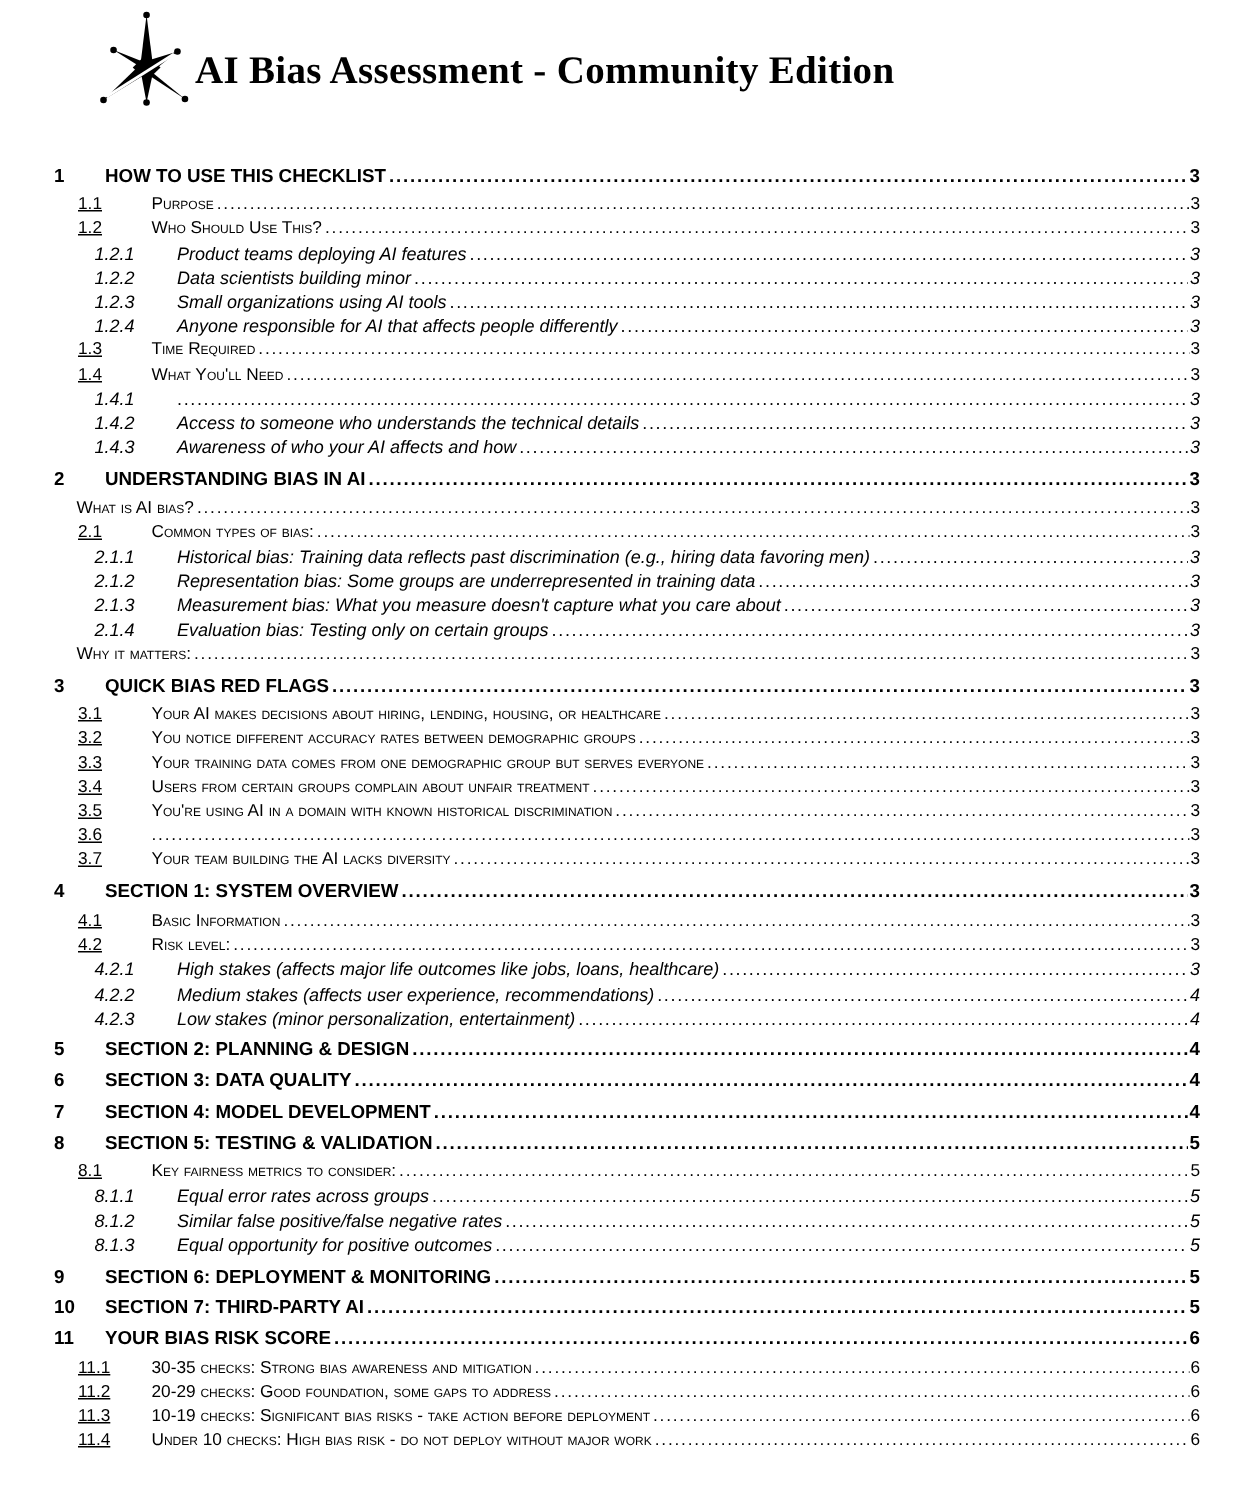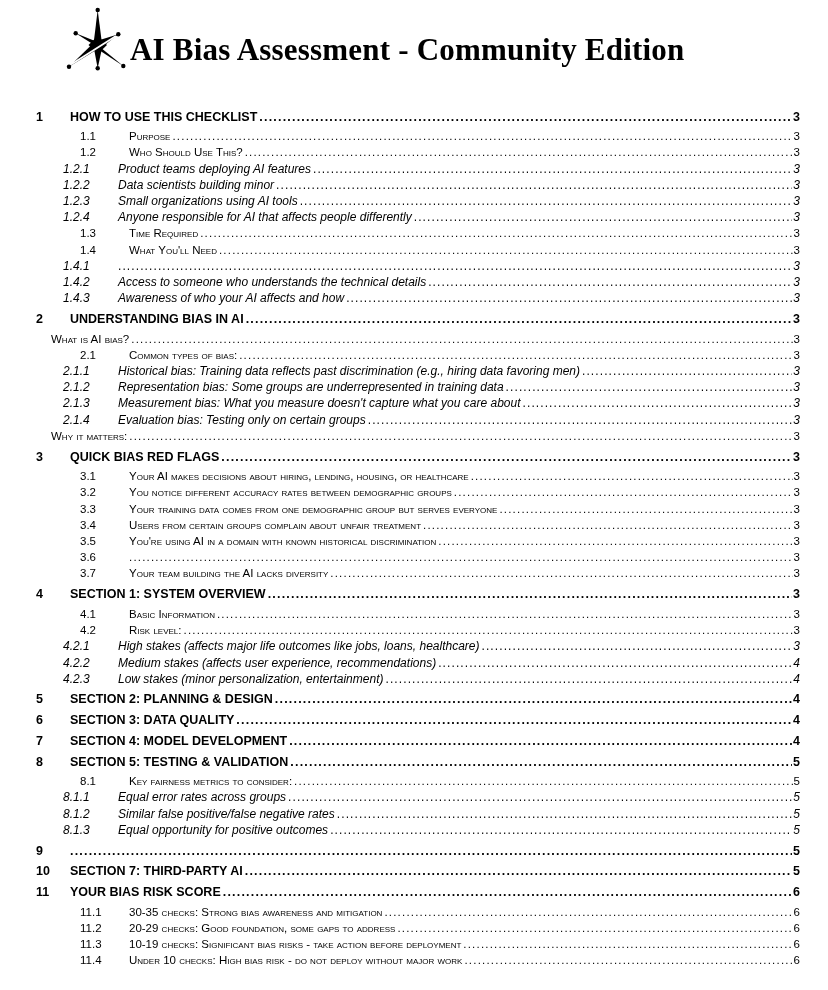--- a/index.html
+++ b/index.html
@@ -29,21 +29,21 @@
     width: 80px;
     height: 80px;
   }
   .doc-title {
     position: absolute;
     left: 130px;
     top: 32px;
     margin: 0;
     font-family: "Liberation Serif", serif;
     font-weight: 700;
-    font-size: 31px;
+    font-size: 26px;
     letter-spacing: 0.2px;
     white-space: nowrap;
   }
 
   
   .toc {
     position: absolute;
     top: 104px;
     left: 0;
     width: 828px;
@@ -72,21 +72,21 @@
     margin-top: 4.5px;
     margin-bottom: 3.5px;
   }
   .l1 .num { margin-left: 36px; width: 34px; }
 
   
   .l2 {
     font-size: 11.5px;
     font-variant: small-caps;
   }
-  .l2 .num { margin-left: 80px; width: 49px; font-variant: normal; }
+  .l2 .num { margin-left: 52px; width: 49px; font-variant: normal; text-decoration: underline; }
   .l2.nonum .num { margin-left: 51px; width: 0; }
   .l2 .page { font-variant: normal; }
 
   
   .l3 {
     font-style: italic;
     font-size: 12px;
   }
   .l3 .num { margin-left: 63px; width: 55px; }
   .l3 .dots::after { letter-spacing: 1.1px; }
@@ -413,20 +413,21 @@
 
   <div class="row l3">
     <span class="num">8.1.3</span>
     <span class="text">Equal opportunity for positive outcomes</span>
     <span class="dots"></span>
     <span class="page">5</span>
   </div>
 
   <div class="row l1">
     <span class="num">9</span>
+    <span class="text">SECTION 6: DEPLOYMENT &amp; MONITORING</span>
     <span class="dots"></span>
     <span class="page">5</span>
   </div>
 
   <div class="row l1">
     <span class="num">10</span>
     <span class="text">SECTION 7: THIRD-PARTY AI</span>
     <span class="dots"></span>
     <span class="page">5</span>
   </div>

